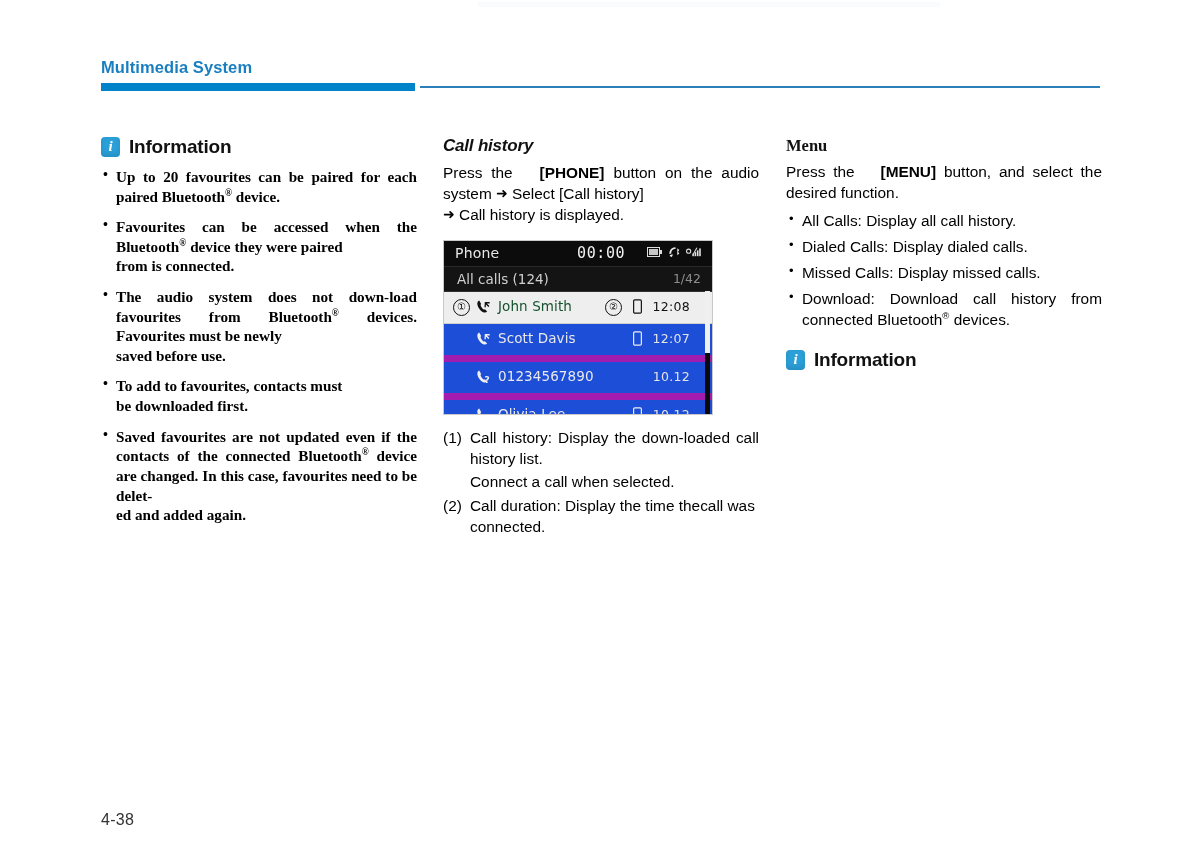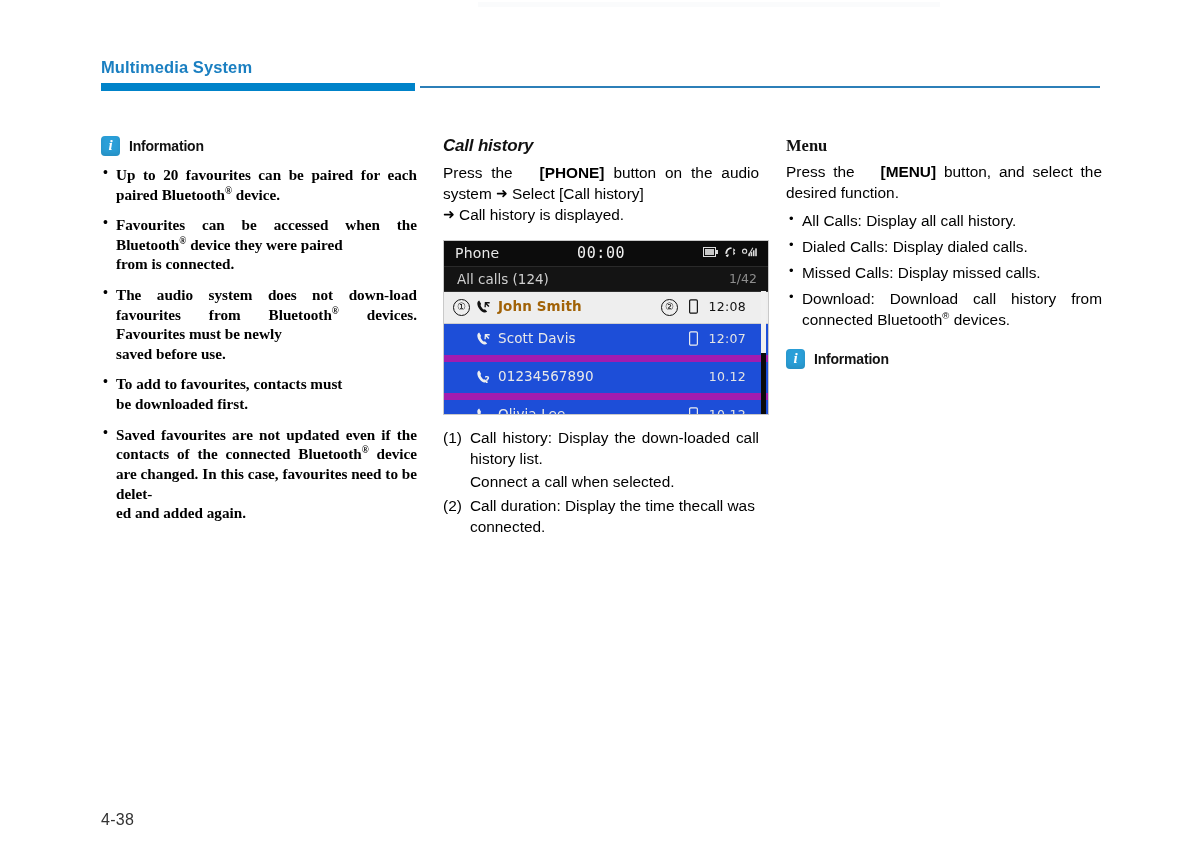--- a/index.html
+++ b/index.html
@@ -28,21 +28,21 @@
   .col-mid{left:443px;}
   .col-right{left:786px;}
 
   
   .info-head{display:flex;align-items:center;gap:9px;margin-bottom:9px;}
   .info-badge{width:19px;height:19px;border-radius:4px;background:#2a9fd8;
     display:flex;align-items:center;justify-content:center;
     font-family:"Liberation Serif",serif;font-style:italic;font-weight:700;
     font-size:15px;color:#fff;line-height:1;padding-bottom:1px;
     box-shadow:inset 0 -3px 5px rgba(0,0,0,.10);}
-  .info-title{font-size:14px;font-weight:700;color:#111;letter-spacing:-.2px;}
+  .info-title{font-size:19px;font-weight:700;color:#111;letter-spacing:-.2px;}
 
   ul.info-list{list-style:none;margin:0;padding:0;}
   ul.info-list > li{position:relative;padding-left:15px;margin-bottom:11px;
     font-family:"Liberation Serif",serif;font-weight:700;font-size:15.2px;
     line-height:1.29;text-align:justify;color:#000;}
   ul.info-list > li:last-child{margin-bottom:0;}
   ul.info-list > li:before{content:"\2022";position:absolute;left:2px;top:-1px;
     font-size:14px;}
   ul.info-list > li .lastline{text-align:left;display:block;}
 
@@ -50,21 +50,21 @@
 
   
   .sec-title-italic{font-size:17px;font-weight:700;font-style:italic;
     color:#111;margin-bottom:7px;letter-spacing:-.2px;}
   .body-txt{font-size:15.4px;line-height:1.36;text-align:justify;color:#000;}
   .body-txt.left{text-align:left;}
   .body-txt b{font-weight:700;margin-left:18px;}
   .arrow{display:inline-block;font-size:14px;transform:translateY(-1px);}
 
   
-  .device{position:relative;margin-top:14px;width:326px;height:175px;
+  .device{position:relative;margin-top:14px;width:270px;height:175px;
     background:#000;border:1px solid #c9c9c9;box-sizing:border-box;
     font-family:"DejaVu Sans",sans-serif;overflow:hidden;}
   .dev-statusbar{position:relative;height:25px;background:#0c0c0c;
     border-bottom:1px solid #2a2a2a;}
   .dev-sb-title{position:absolute;left:11px;top:4px;font-size:14px;
     color:#e8e8e8;letter-spacing:.2px;}
   .dev-sb-clock{position:absolute;left:133px;top:3px;font-size:15px;
     color:#f2f2f2;letter-spacing:.6px;font-family:"DejaVu Sans Mono",monospace;}
   .dev-sb-icons{position:absolute;right:9px;top:5px;display:flex;
     align-items:center;gap:6px;}
@@ -76,21 +76,21 @@
   .dev-sub-page{position:absolute;right:11px;top:4px;font-size:12.5px;
     color:#8e8e8e;}
 
   .dev-list{position:relative;}
   .dev-row{position:relative;height:31px;border-bottom:7px solid #a21caf;
     background:#1d4ed8;}
   .dev-row.sel{background:#eeeeee;border-bottom:1px solid #cfcfcf;}
   .row-callicon{position:absolute;left:32px;top:7px;}
   .row-name{position:absolute;left:54px;top:6px;font-size:13.5px;color:#e9e9e9;
     letter-spacing:.1px;}
-  .dev-row.sel .row-name{color:#a16207;font-weight:bold;}
+  .dev-row.sel .row-name{color:#14532d;}
   .row-time{position:absolute;right:22px;top:7px;font-size:12.5px;color:#e4e4e4;
     letter-spacing:.3px;}
   .dev-row.sel .row-time{color:#111;}
   .row-devicon{position:absolute;right:70px;top:7px;}
   .callout{position:absolute;width:15px;height:15px;border-radius:50%;
     border:1.3px solid #111;display:flex;align-items:center;
     justify-content:center;font-size:10px;font-family:"Liberation Sans",sans-serif;
     color:#111;line-height:1;}
   .callout.c1{left:9px;top:7px;}
   .callout.c2{right:90px;top:7px;}

